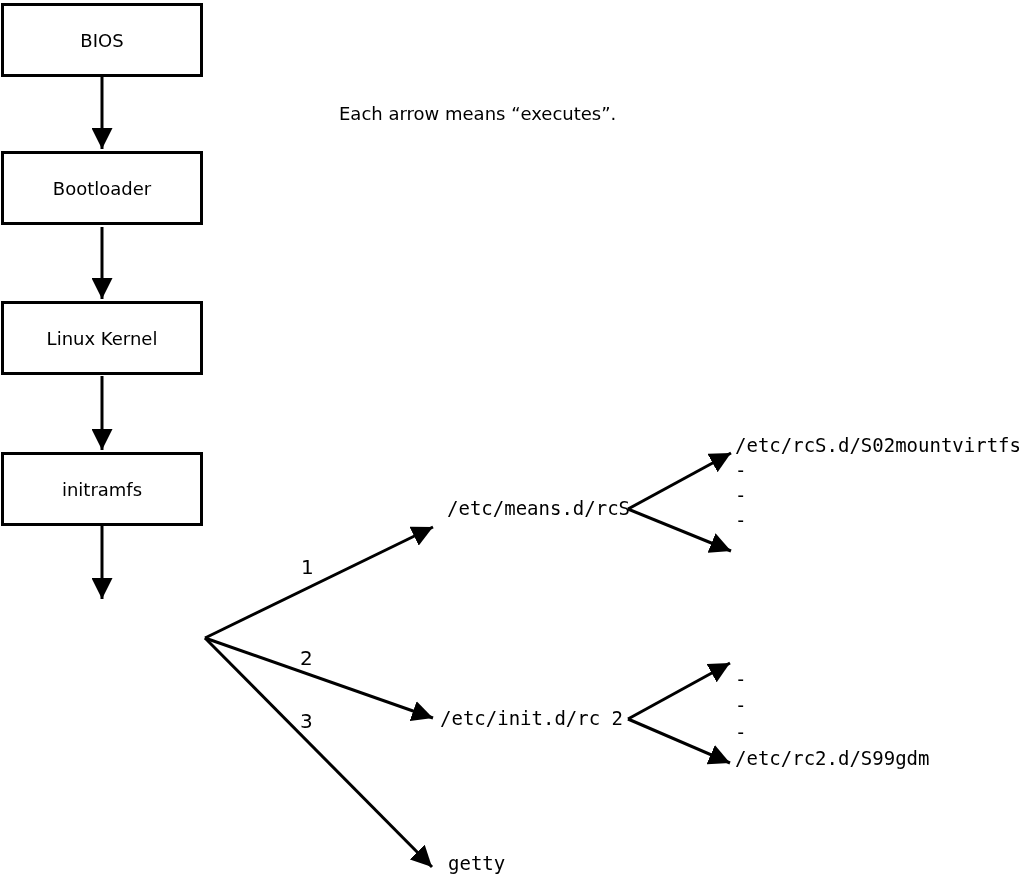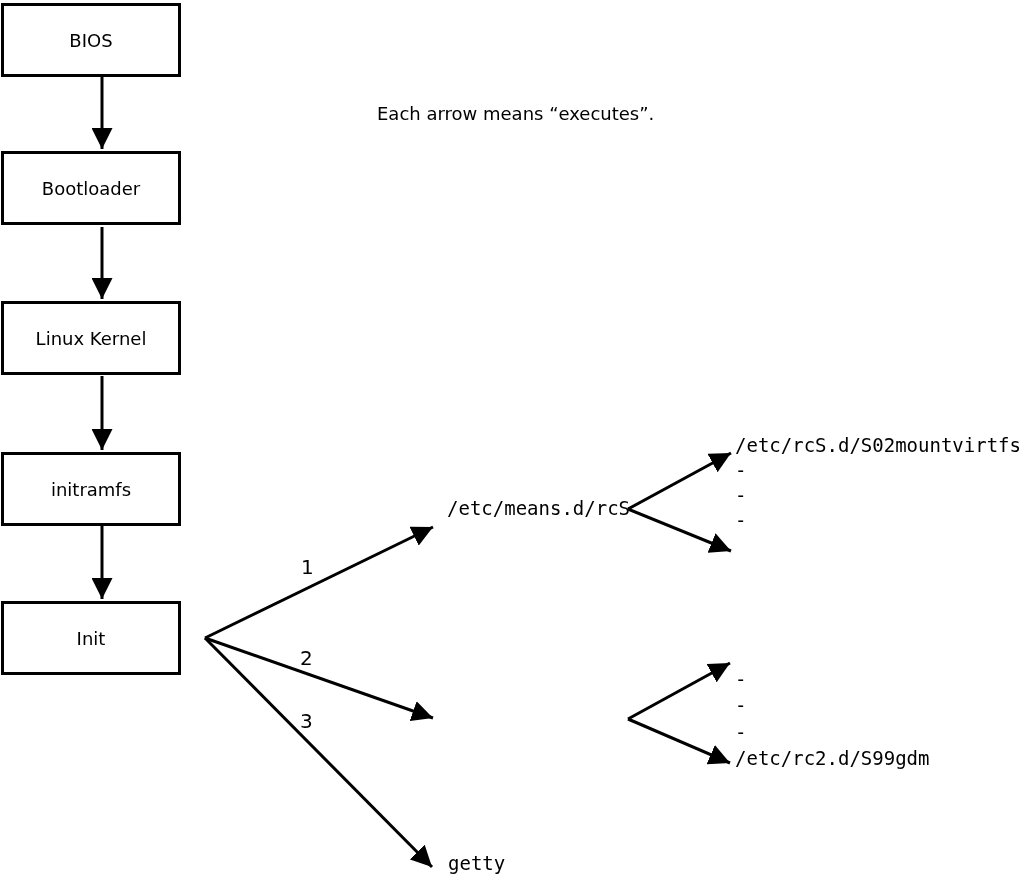--- a/index.html
+++ b/index.html
@@ -18,34 +18,34 @@
   }
   #arrow-layer {
     position: absolute;
     left: 0; top: 0;
     width: 1024px; height: 875px;
     z-index: 1;
   }
   .box {
     position: absolute;
     left: 1px;
-    width: 180px;
+    width: 202px;
     height: 74px;
     border: 3px solid #000000;
     background: #ffffff;
     box-sizing: border-box;
     display: flex;
     align-items: center;
     justify-content: center;
     font-size: 18px;
     z-index: 2;
   }
   .note {
     position: absolute;
-    left: 377px;
+    left: 339px;
     top: 103px;
     font-size: 18px;
     white-space: nowrap;
     z-index: 2;
   }
   .branch-num {
     position: absolute;
     font-size: 20px;
     line-height: 22px;
     z-index: 2;
@@ -95,29 +95,27 @@
     </div>
   <div class="box" style="top:151px">
       <span>Bootloader</span>
     </div>
   <div class="box" style="top:452px">
       <span>initramfs</span>
     </div>
   <div class="box" style="top:301px">
       <span>Linux Kernel</span>
     </div>
-  <div class="box" style="top:601px">
-      <span>Init</span>
-    </div>
 
   <div class="branch-num" style="left:301px; top:556px">1</div>
   <div class="branch-num" style="left:300px; top:647px">2</div>
   <div class="branch-num" style="left:300px; top:710px">3</div>
 
   <div class="mono" style="left:447px; top:496px">/etc/means.d/rcS</div>
+  <div class="mono" style="left:440px; top:706px">/etc/init.d/rc 2</div>
   <div class="mono" style="left:448px; top:851px">getty</div>
 
   <div class="mono" style="left:735px; top:433px">/etc/rcS.d/S02mountvirtfs</div>
   <div class="mono" style="left:735px; top:458px">-</div>
   <div class="mono" style="left:735px; top:483px">-</div>
   <div class="mono" style="left:735px; top:508px">-</div>
 
   <div class="mono" style="left:735px; top:667px">-</div>
   <div class="mono" style="left:735px; top:693px">-</div>
   <div class="mono" style="left:735px; top:720px">-</div>

